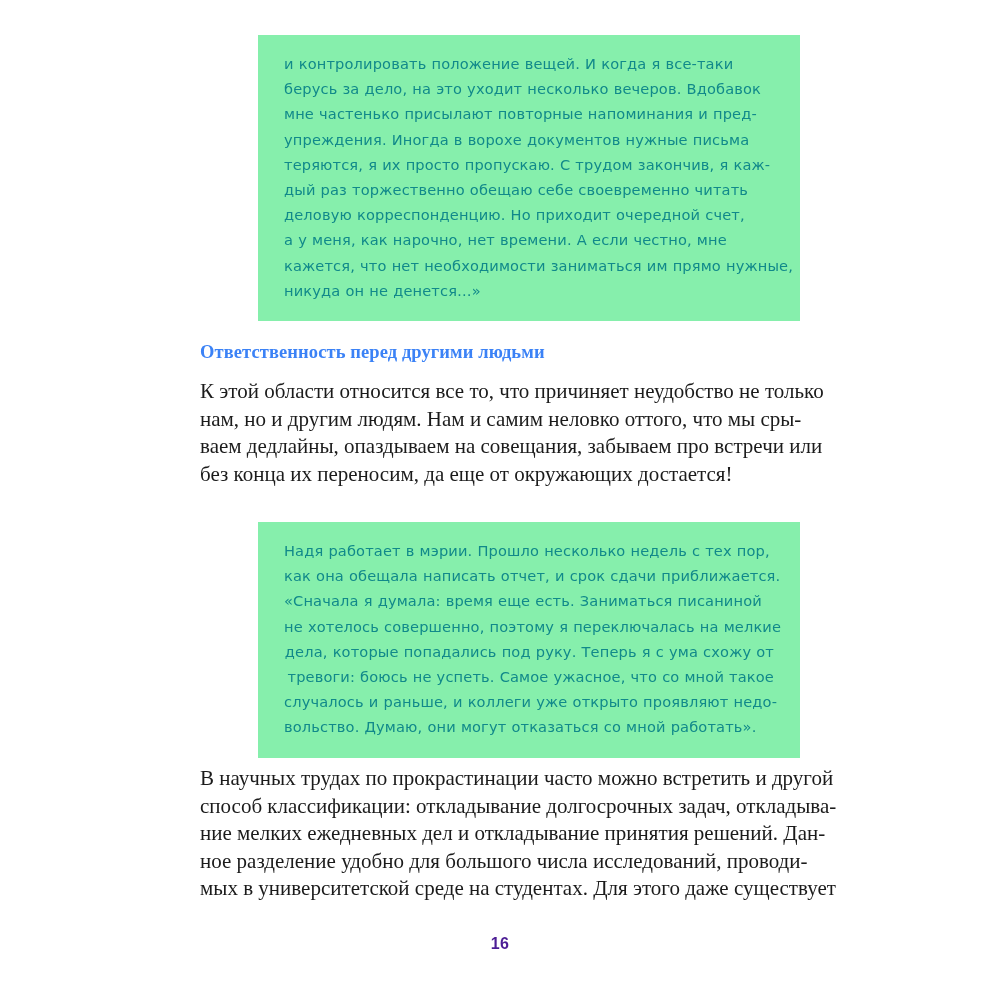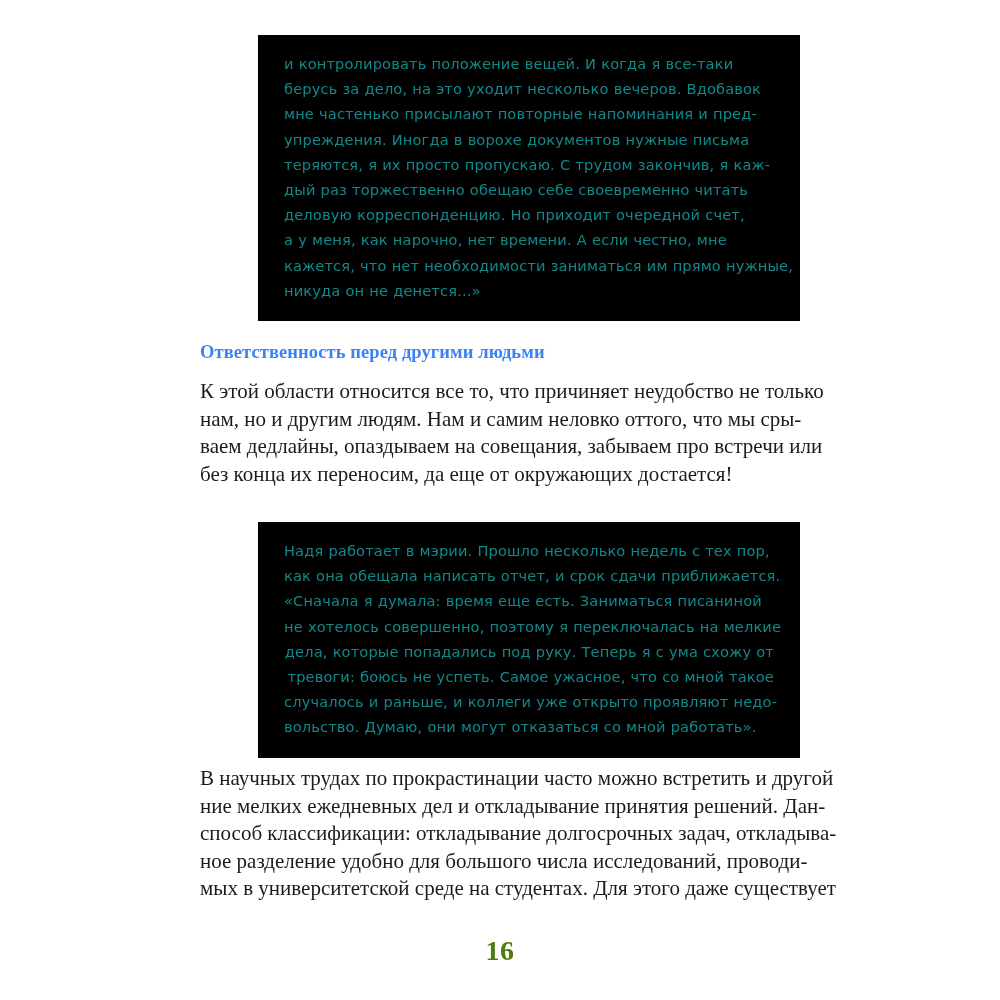--- a/index.html
+++ b/index.html
@@ -22,21 +22,21 @@
     height: 1000px;
     box-sizing: border-box;
   }
 
   
   .callout {
     position: absolute;
     left: 258px;
     width: 542px;
     box-sizing: border-box;
-    background: #000000;
+    background: #86efac;
     padding: 16px 26px 18px 26px;
   }
   .callout-1 { top: 35px; }
   .callout-2 { top: 522px; }
 
   .callout p {
     margin: 0;
     font-family: "DejaVu Sans", "Liberation Sans", sans-serif;
     font-size: 14.6px;
     line-height: 25.2px;
@@ -78,24 +78,24 @@
   .body-par-1 { top: 378px; }
   .body-par-2 { top: 765px; }
 
   
   .folio {
     position: absolute;
     left: 0;
     right: 0;
     top: 935px;
     text-align: center;
-    font-family: Liberation Serif, serif;
+    font-family: Liberation Sans, sans-serif;
     font-weight: bold;
-    font-size: 28px;
-    color: #4d7c0f;
+    font-size: 16px;
+    color: #4c1d95;
     letter-spacing: 0.02em;
   }
 </style>
 </head>
 <body>
 
 <div class="page">
 
   <div class="callout callout-1">
     <p>
@@ -129,21 +129,21 @@
         <span style="display: block; white-space: pre;">не хотелось совершенно, поэтому я переключалась на мелкие</span>
         <span style="display: block; white-space: pre; text-align: right;">дела, которые попадались под руку. Теперь я с ума схожу от</span>
         <span style="display: block; white-space: pre; text-align: right;">тревоги: боюсь не успеть. Самое ужасное, что со мной такое</span>
         <span style="display: block; white-space: pre;">случалось и раньше, и коллеги уже открыто проявляют недо-</span>
         <span style="display: block; white-space: pre;">вольство. Думаю, они могут отказаться со мной работать».</span>
       </p>
   </div>
 
   <p class="body-par body-par-2">
       <span style="display: block; white-space: pre;">В научных трудах по прокрастинации часто можно встретить и другой</span>
+      <span style="display: block; white-space: pre;">способ классификации: откладывание долгосрочных задач, откладыва-</span>
       <span style="display: block; white-space: pre;">ние мелких ежедневных дел и откладывание принятия решений. Дан-</span>
-      <span style="display: block; white-space: pre;">способ классификации: откладывание долгосрочных задач, откладыва-</span>
       <span style="display: block; white-space: pre;">ное разделение удобно для большого числа исследований, проводи-</span>
       <span style="display: block; white-space: pre;">мых в университетской среде на студентах. Для этого даже существует</span>
     </p>
 
   <div class="folio">16</div>
 
 </div>
 
 </body></html>

